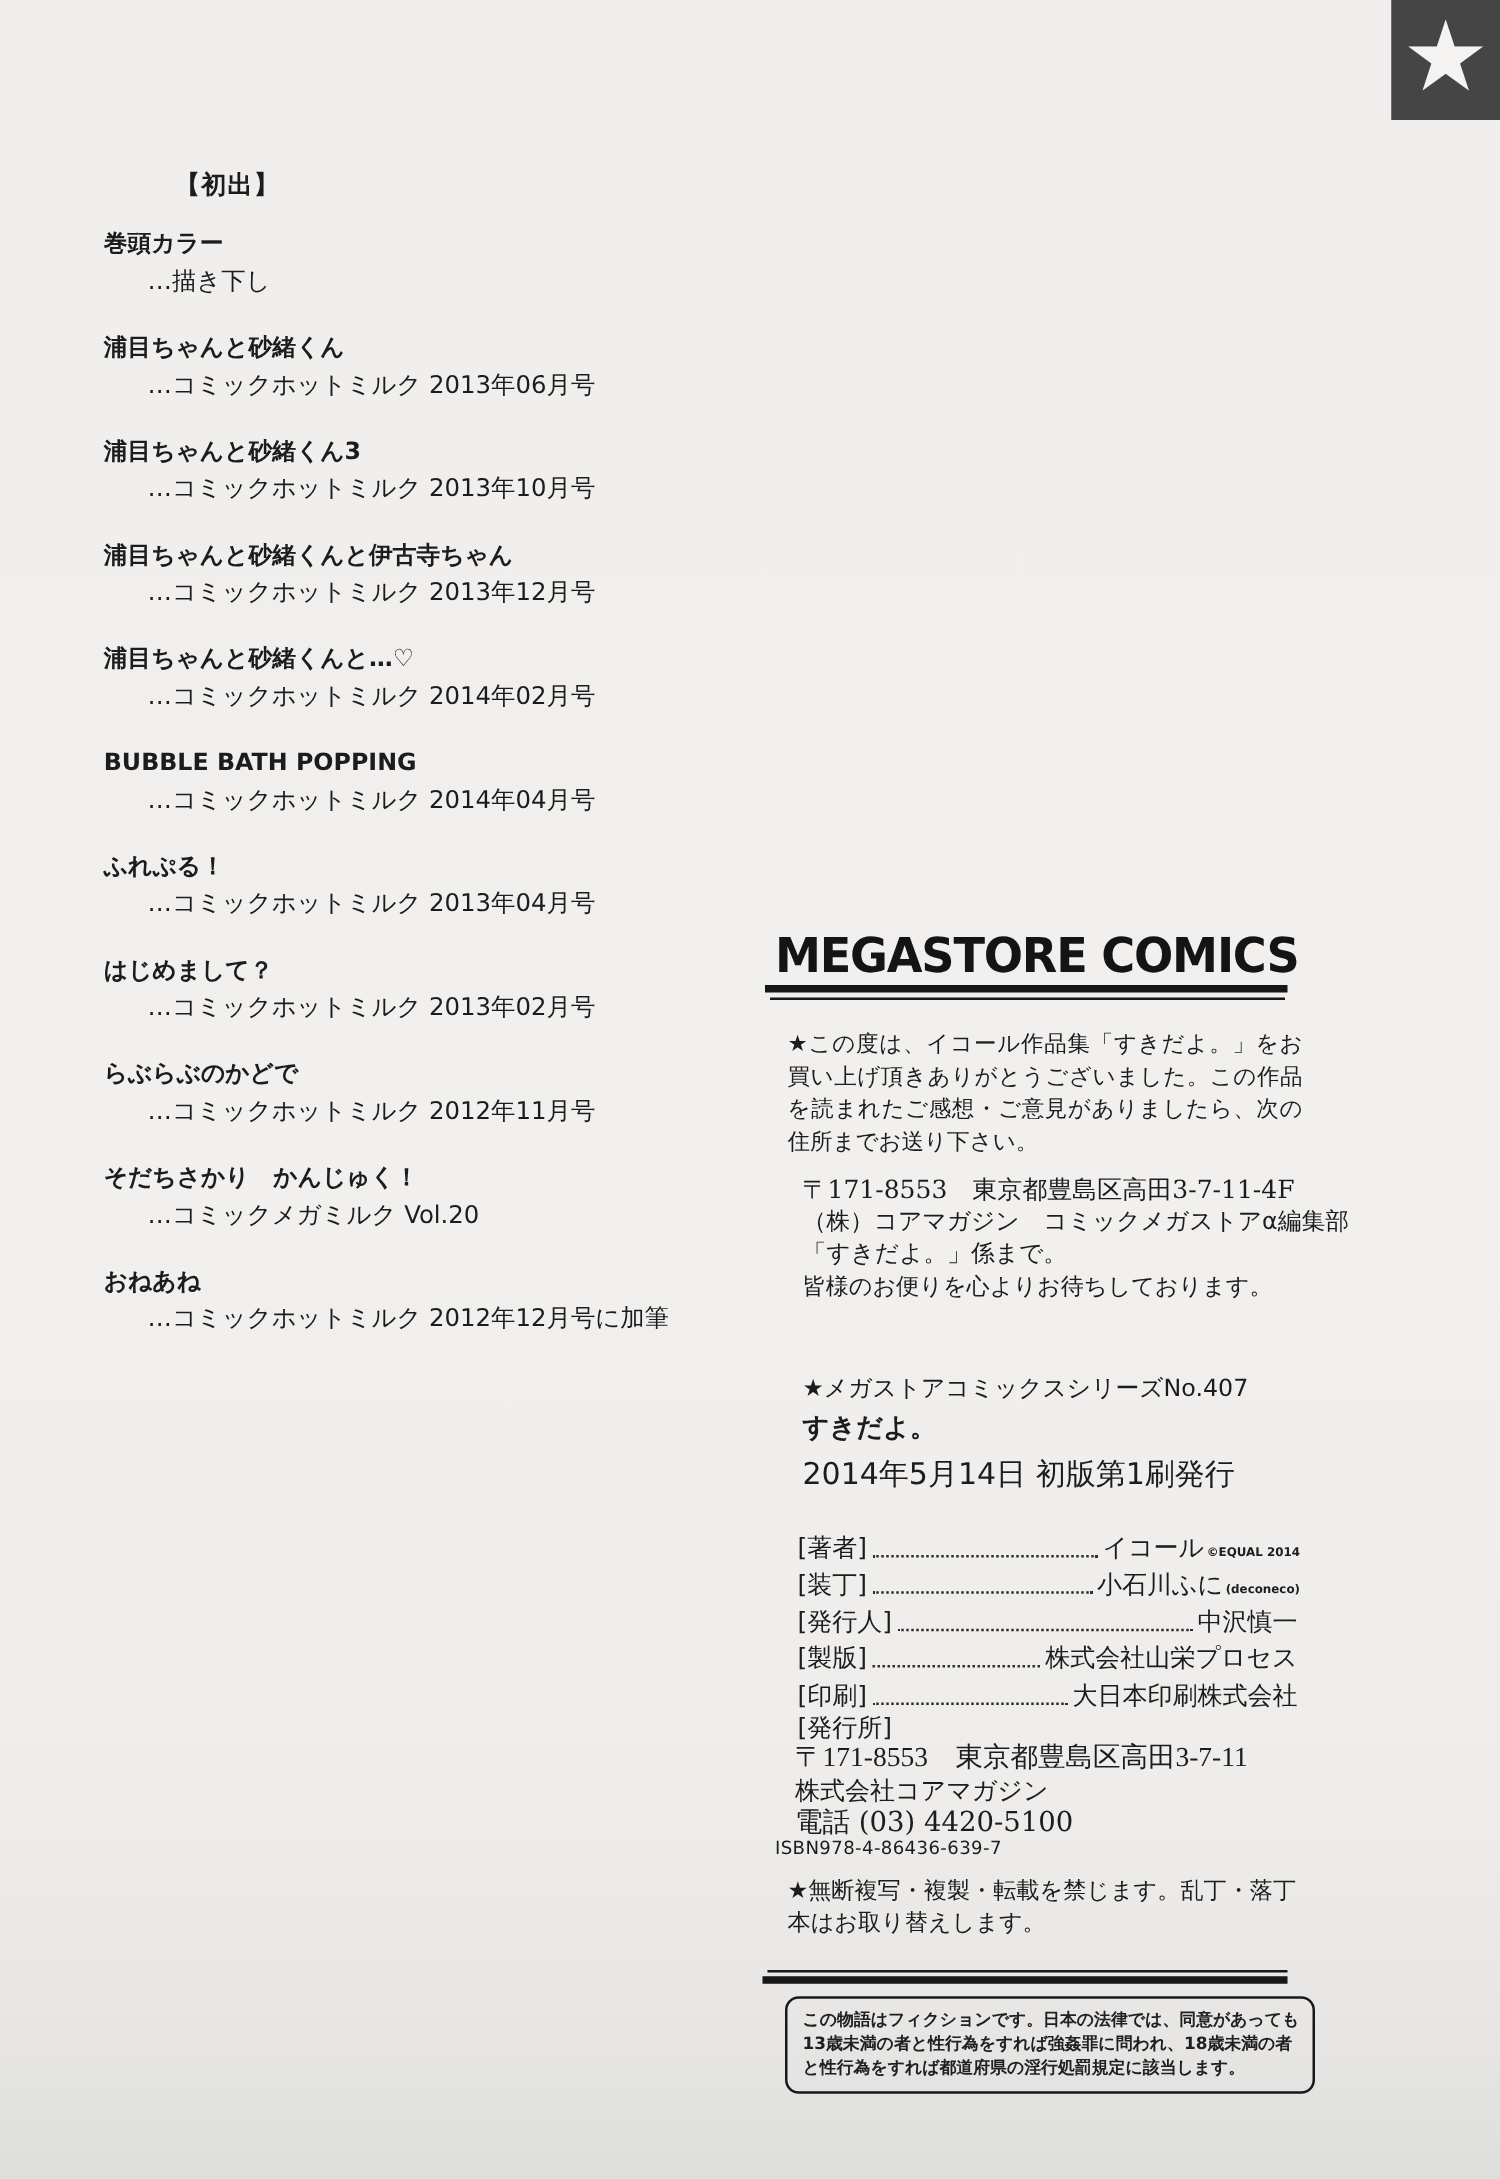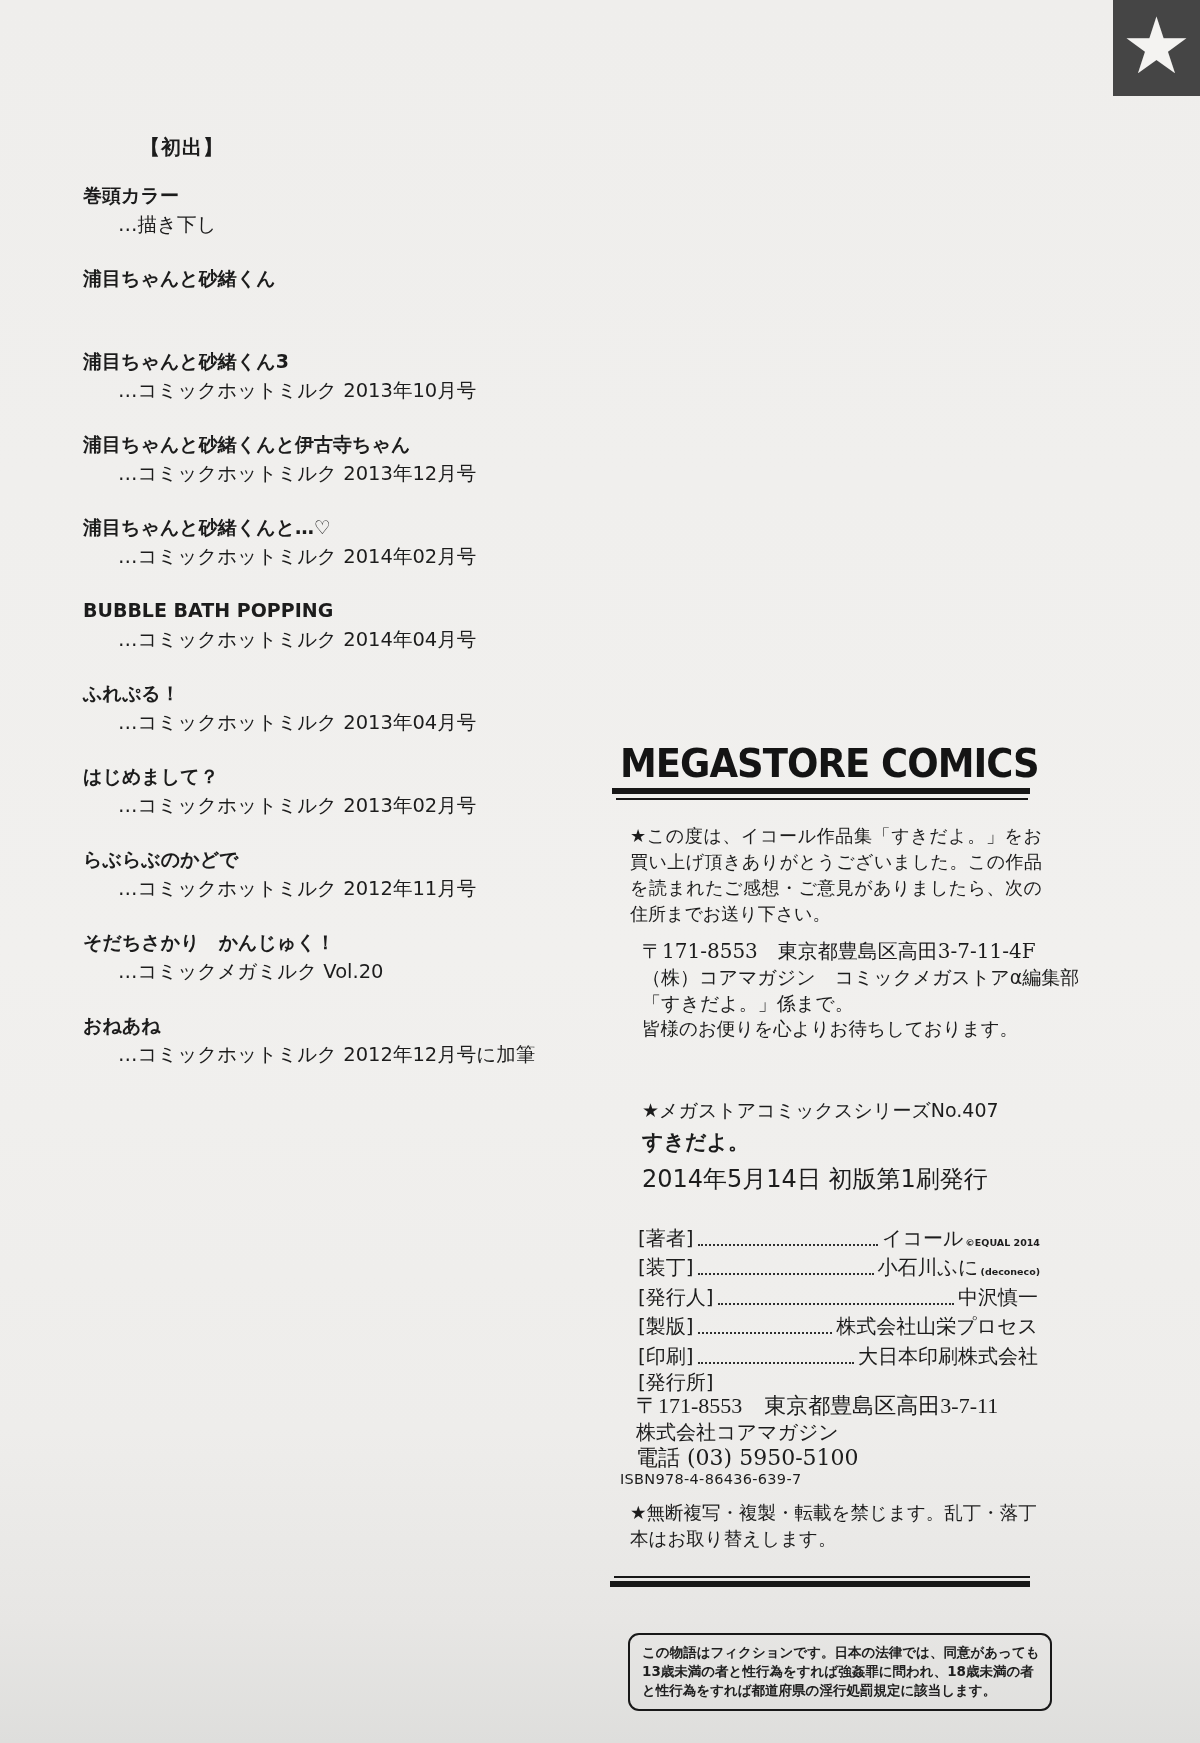--- a/index.html
+++ b/index.html
@@ -71,21 +71,21 @@
   .notice{position:absolute;left:630px;top:1500px;font-size:18.5px;line-height:26px;font-weight:500;}
   .notice div{white-space:nowrap;}
 
   .rule-thin-bottom{left:614px;top:1576px;width:416px;height:2px;}
   .rule-thick-bottom{left:610px;top:1581px;width:420px;height:6px;}
 
   .disclaimer-box{
     position:absolute;left:628px;top:1597px;width:424px;box-sizing:border-box;
     border:2.5px solid #181818;border-radius:11px;
     padding:8px 12px 9px;
-    font-size:13.5px;line-height:19px;font-weight:600;color:#202020;margin-top:36px;
+    font-size:13.5px;line-height:19px;font-weight:600;color:#202020;
   }
   .disclaimer-box div{white-space:nowrap;}
 </style>
 </head>
 <body>
 
 <div class="page">
 
   <div class="corner-block">
     <span class="corner-star">★</span>
@@ -93,20 +93,21 @@
 
   <div class="shoshutsu-heading">【初出】</div>
 
   <div class="entries">
     <div class="entry">
       <div class="entry-title">巻頭カラー</div>
       <div class="entry-source">…描き下し</div>
     </div>
     <div class="entry">
       <div class="entry-title">浦目ちゃんと砂緒くん</div>
+      <div class="entry-source">…コミックホットミルク 2013年06月号</div>
     </div>
     <div class="entry">
       <div class="entry-title">浦目ちゃんと砂緒くん3</div>
       <div class="entry-source">…コミックホットミルク 2013年10月号</div>
     </div>
     <div class="entry">
       <div class="entry-title">浦目ちゃんと砂緒くんと伊古寺ちゃん</div>
       <div class="entry-source">…コミックホットミルク 2013年12月号</div>
     </div>
     <div class="entry">
@@ -186,21 +187,21 @@
       <span class="c-label">[印刷]</span>
       <span class="c-leader"></span>
       <span class="c-value">大日本印刷株式会社</span>
       <span class="c-note"></span>
     </div>
   </div>
 
   <div class="publisher-label">[発行所]</div>
   <div class="pub-line1">〒171-8553　東京都豊島区高田3-7-11</div>
   <div class="pub-line2">株式会社コアマガジン</div>
-  <div class="pub-line3">電話 (03) 5950-5100</div>
+  <div class="pub-line3">電話 (03) 4420-5100</div>
 
   <div class="isbn">ISBN978-4-86436-639-7</div>
 
   <div class="notice">
     <div>★無断複写・複製・転載を禁じます。乱丁・落丁</div>
     <div>本はお取り替えします。</div>
   </div>
 
   <div class="rule rule-thin-bottom"></div>
   <div class="rule rule-thick-bottom"></div>

